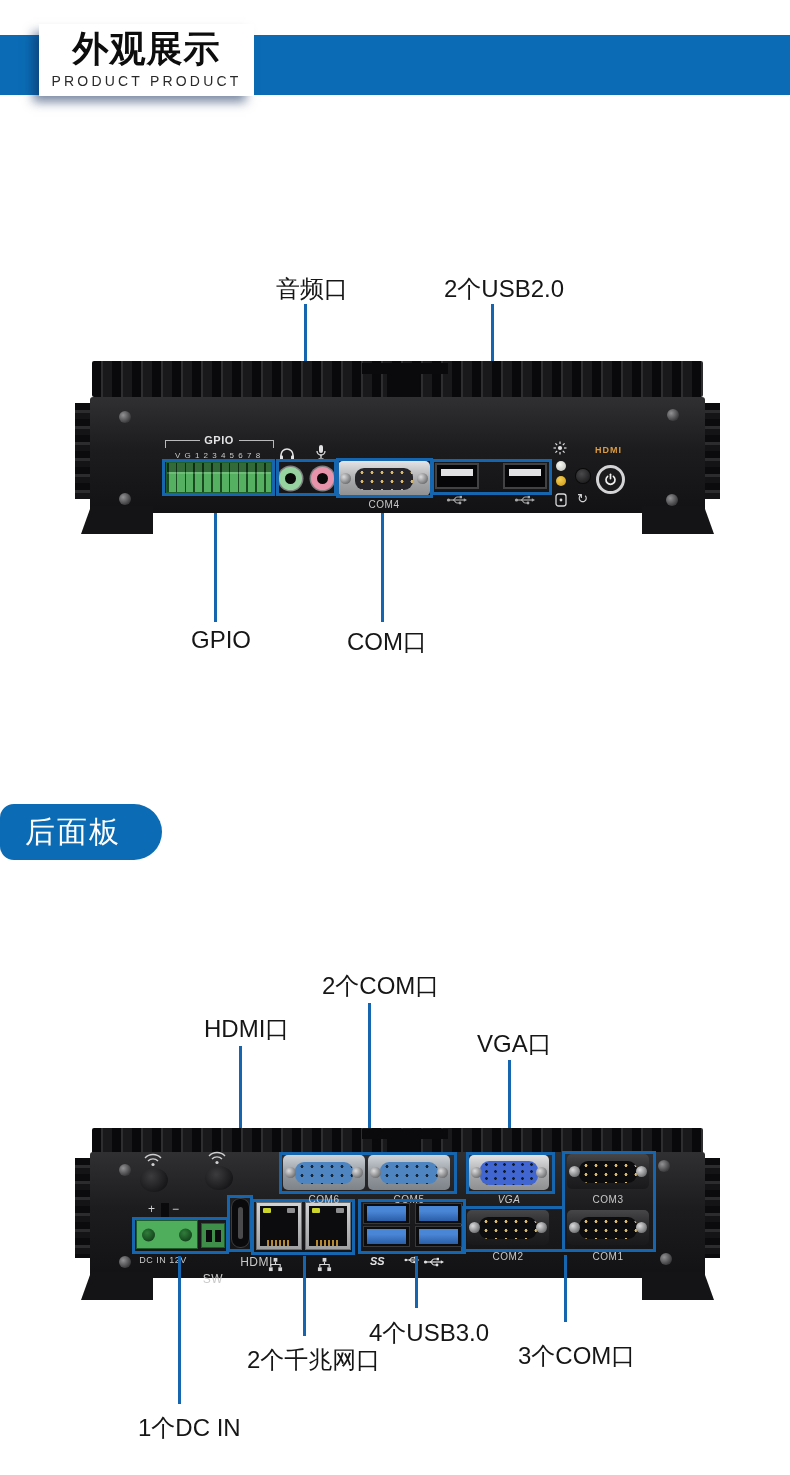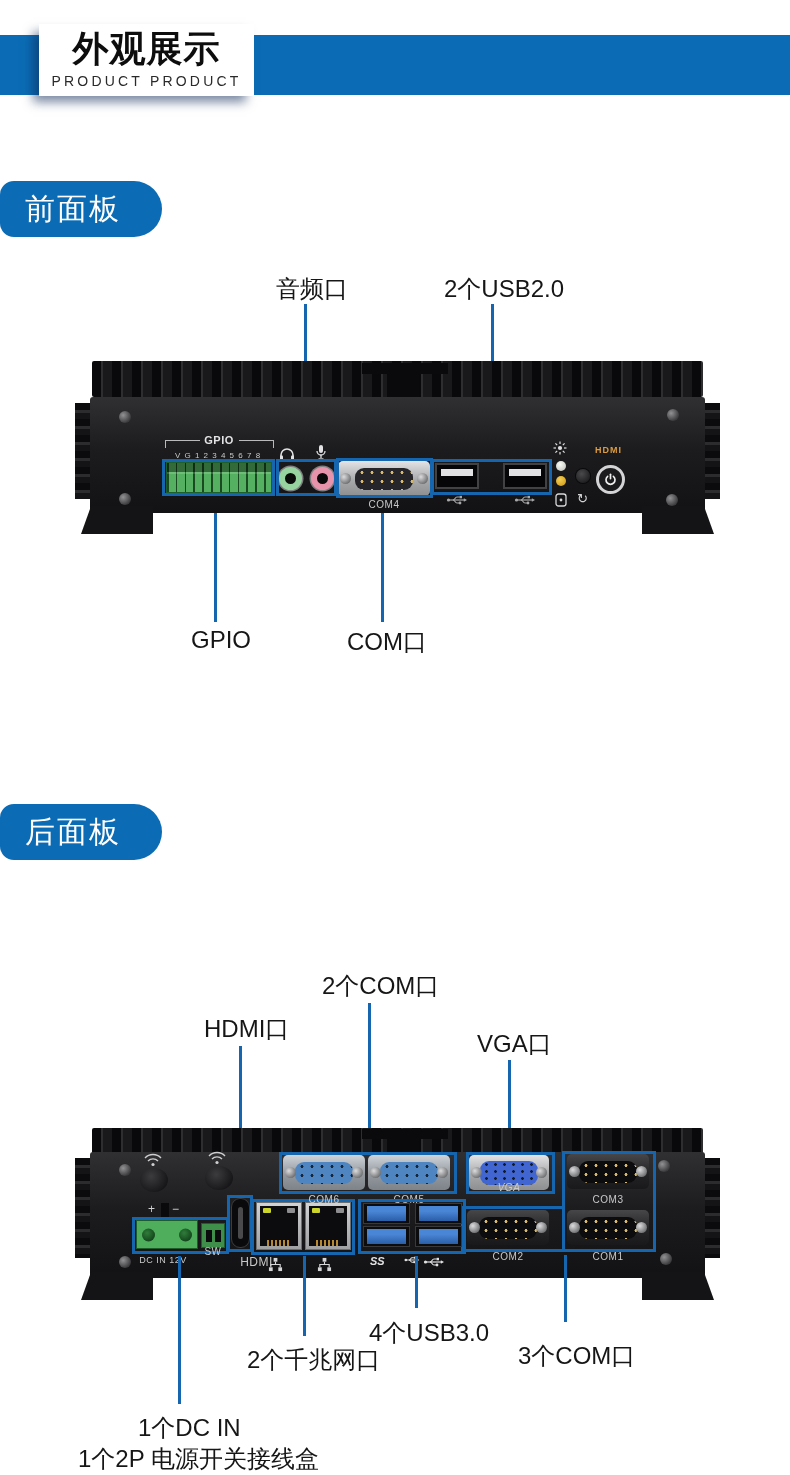--- a/index.html
+++ b/index.html
@@ -94,23 +94,20 @@
 <body>
 
 <div class="page">
 
   <div class="band"></div>
   <div class="title-card">
     <div class="title-cn">外观展示</div>
     <div class="title-en">PRODUCT PRODUCT</div>
   </div>
 
-  <div class="section-tab" style="top:181px;">
-    <span>前面板</span>
-  </div>
 
   <div class="co" style="left:276px;top:273px;">音频口</div>
   <div class="co" style="left:444px;top:273px;">2个USB2.0</div>
   <div class="cl" style="left:304px;top:304px;height:155px;"></div>
   <div class="cl" style="left:491px;top:304px;height:155px;"></div>
   <div class="cl" style="left:214px;top:497px;height:125px;"></div>
   <div class="cl" style="left:381px;top:497px;height:125px;"></div>
   <div class="co" style="left:191px;top:626px;">GPIO</div>
   <div class="co" style="left:347px;top:626px;">COM口</div>
 
@@ -282,21 +279,21 @@
     <div class="greenblk" style="left:61px;top:98px;width:62px;height:29px;">
       <span class="gsc" style="left:5px;"></span>
       <span class="gsc" style="right:5px;"></span>
     </div>
     <div class="swblk" style="left:126px;top:101px;width:24px;height:25px;">
         <i></i>
         <i></i>
       </div>
     <div class="cb" style="left:57px;top:95px;width:97px;height:37px;"></div>
     <div class="plabel" style="left:55px;top:133px;width:66px;font-size:9px;">DC IN 12V</div>
-    <div class="plabel" style="left:124px;top:124px;width:28px;font-size:10px;">SW</div>
+    <div class="plabel" style="left:124px;top:150px;width:28px;font-size:12px;">SW</div>
 
     <div class="hdmi-port" style="left:156px;top:76px;">
         <i></i>
       </div>
     <div class="cb" style="left:152px;top:73px;width:26px;height:57px;"></div>
     <div class="plabel" style="left:164px;top:133px;width:35px;font-size:12px;">HDMI</div>
 
     <div class="rj45" style="left:181px;top:80px;">
         <div class="jk"></div>
         <span class="led"></span>
@@ -346,21 +343,21 @@
     <div class="cb" style="left:204px;top:30px;width:178px;height:42px;"></div>
     <div class="plabel" style="left:208px;top:72px;width:82px;">COM6</div>
     <div class="plabel" style="left:293px;top:72px;width:82px;">COM5</div>
 
     <div class="db9 vga" style="left:394px;top:33px;width:80px;">
       <span class="sc l"></span>
         <span class="dsh"></span>
         <span class="sc r"></span>
     </div>
     <div class="cb" style="left:391px;top:30px;width:89px;height:42px;"></div>
-    <div class="plabel" style="left:394px;top:60px;width:80px;font-style:italic;">VGA</div>
+    <div class="plabel" style="left:394px;top:72px;width:80px;font-style:italic;">VGA</div>
 
     <div class="db9 black" style="left:492px;top:32px;width:82px;">
       <span class="sc l"></span>
         <span class="dsh"></span>
         <span class="sc r"></span>
     </div>
     <div class="db9 black" style="left:392px;top:88px;width:82px;">
       <span class="sc l"></span>
         <span class="dsh"></span>
         <span class="sc r"></span>
@@ -419,15 +416,14 @@
   </div>
 
   <div class="cl" style="left:178px;top:1256px;height:148px;"></div>
   <div class="cl" style="left:303px;top:1256px;height:80px;"></div>
   <div class="cl" style="left:415px;top:1256px;height:52px;"></div>
   <div class="cl" style="left:564px;top:1255px;height:67px;"></div>
   <div class="co" style="left:369px;top:1317px;">4个USB3.0</div>
   <div class="co" style="left:247px;top:1344px;">2个千兆网口</div>
   <div class="co" style="left:518px;top:1340px;">3个COM口</div>
   <div class="co" style="left:138px;top:1412px;">1个DC IN</div>
-  <div class="co" style="left:78px;top:1443px;">1个2P 电源开关接线盒</div>
 
 </div>
 
 </body></html>

